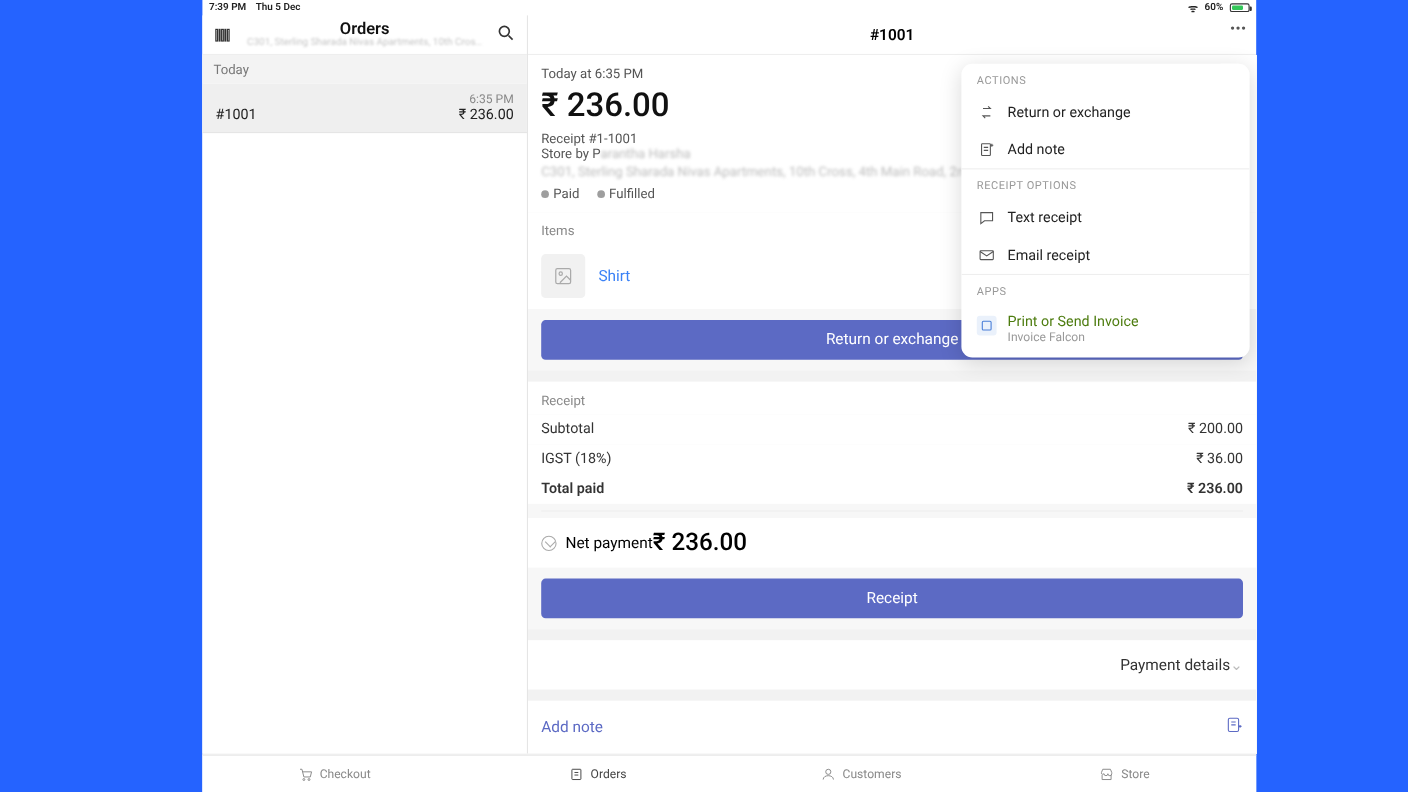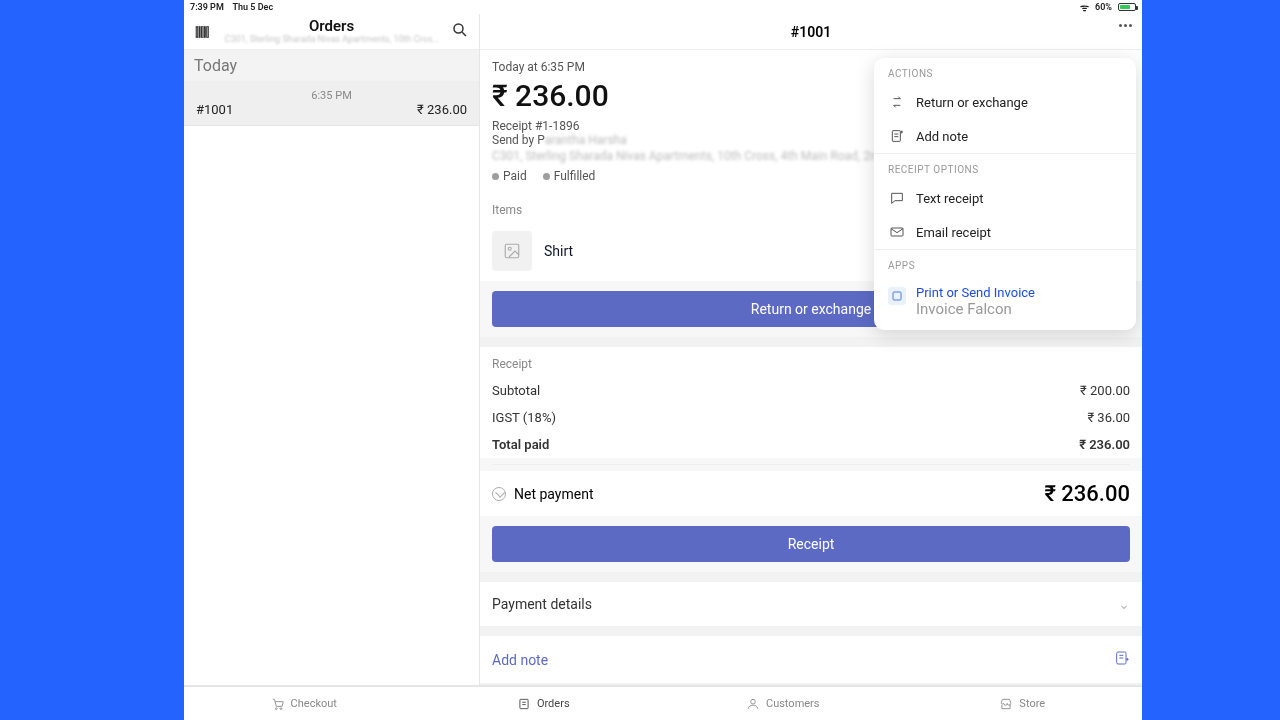--- a/index.html
+++ b/index.html
@@ -74,29 +74,29 @@
   }
   .sidebar-header .title {
     font-size: 15px; font-weight: 600; color:#111;
   }
   .sidebar-header .subtitle {
     font-size: 9px; color:#c6c6c6; filter: blur(1px);
   }
   .search-icon svg { width:18px; height:18px; stroke:#333; }
   .section-label {
     background:#f3f3f3;
-    font-size:16px; color:#777;
+    font-size:12px; color:#777;
     padding: 6px 10px;
   }
   .order-item {
     padding: 8px 12px;
     background:#efefef;
     border-bottom:1px solid #e5e5e5;
   }
-  .order-item .row1 { display:flex; justify-content:center; font-size:11px; color:#888;}
+  .order-item .row1 { display:flex; justify-content:flex-end; font-size:11px; color:#888;}
   .order-item .row2 { display:flex; justify-content:space-between; font-size:13px; color:#222;}
   .main {
     flex:1;
     display:flex;
     flex-direction:column;
     position:relative;
     overflow:hidden;
   }
   .main-header {
     height:36px;
@@ -122,41 +122,41 @@
   .soldby { font-size:12px; color:#555; }
   .addrblur { font-size:12px; color:#bcbcbc; filter: blur(1.5px); margin-top:2px;}
   .statusrow { margin-top:6px; font-size:12px; color:#555; display:flex; gap:16px;}
   .statusrow .dot { display:inline-block; width:7px; height:7px; border-radius:50%; margin-right:4px; vertical-align:middle;}
   .dot.paid { background:#9e9e9e;}
   .dot.fulfilled { background:#9e9e9e;}
   .section-h { font-size:12px; color:#888; padding:10px 12px 4px; background:#fff;}
   .itemrow { display:flex; align-items:center; padding:10px 12px; background:#fff; }
   .thumb { width:40px; height:40px; background:#f1f1f1; border-radius:4px; display:flex; align-items:center; justify-content:center; margin-right:12px;}
   .thumb svg { width:18px; height:18px; stroke:#aaa;}
-  .itemname { font-size:14px; color:#0f172a;}
+  .itemname { font-size:14px; color:#3b82f6;}
   .bigbtn {
     margin:10px 12px;
     background:#5c6ac4;
     color:#fff;
     text-align:center;
     padding:10px 0;
     font-size:14px;
     border-radius:4px;
   }
   .spacer { height:10px; background:#f2f2f2;}
   .payrow { display:flex; justify-content:space-between; padding:6px 12px; font-size:13px; color:#333; background:#fff;}
   .payrow.head { color:#888; font-size:12px; padding-top:10px;}
   .payrow.total { font-weight:600;}
   .divider { height:1px; background:#eee; margin:6px 12px;}
-  .netrow { display:flex; justify-content:space-between; align-items:center; padding:10px 12px; background:#fff;}
+  .netrow { display:flex; align-items:center; padding:10px 12px; background:#fff;}
   .netrow .left { display:flex; align-items:center; gap:8px; font-size:14px;}
   .netrow .circle { width:14px; height:14px; border:1.5px solid #aaa; border-radius:50%; display:flex; align-items:center; justify-content:center;}
   .netrow .circle::after { content:''; width:6px; height:6px; border:1.5px solid #aaa; border-top:0; border-left:0; transform:rotate(45deg) translateY(-1px);}
   .netrow .netprice { font-size:22px; font-weight:500;}
-  .detailsrow { display:flex; justify-content:space-between; align-items:center; padding:14px 12px; background:#fff; font-size:14px; color:#333; border-top:10px solid #f2f2f2;}
+  .detailsrow { display:flex; justify-content:flex-end; align-items:center; padding:14px 12px; background:#fff; font-size:14px; color:#333; border-top:10px solid #f2f2f2;}
   .chev { color:#bbb;}
   .addnoterow { display:flex; justify-content:space-between; align-items:center; padding:14px 12px; background:#fff; font-size:14px; color:#5c6ac4; border-top:10px solid #f2f2f2; border-bottom:10px solid #f2f2f2;}
   .noteicon svg { width:16px; height:16px;}
   
   .popover {
     position:absolute;
     right:6px; top:44px;
     width:262px;
     background:#fff;
     border-radius:10px;
@@ -167,22 +167,22 @@
   .popover .arrow {
     position:absolute; right:12px; top:-6px; width:12px; height:12px; background:#fff; transform:rotate(45deg);
   }
   .pop-sec-label { font-size:10px; color:#999; letter-spacing:0.5px; padding:10px 14px 6px;}
   .pop-item { display:flex; align-items:center; gap:10px; padding:8px 14px; font-size:13px; color:#222;}
   .pop-item .ico { width:18px; height:18px; display:flex; align-items:center; justify-content:center;}
   .pop-item .ico svg { width:16px; height:16px;}
   .pop-divider { height:1px; background:#eee;}
   .pop-app { display:flex; align-items:flex-start; gap:10px; padding:8px 14px 12px;}
   .pop-app .badge { width:18px; height:18px; background:#eaf1fb; border-radius:3px; display:flex; align-items:center; justify-content:center; margin-top:2px;}
-  .pop-app .texts .t1 { font-size:13px; color:#1d4ed8;}
-  .pop-app .texts .t2 { font-size:15px; color:#999;}
+  .pop-app .texts .t1 { font-size:13px; color:#4d7c0f;}
+  .pop-app .texts .t2 { font-size:11px; color:#999;}
   
   .tabbar {
     height:34px;
     border-top:1px solid #e5e5e5;
     display:flex;
     background:#fff;
   }
   .tab {
     flex:1;
     display:flex;
@@ -258,22 +258,22 @@
             <span></span>
               <span></span>
               <span></span>
           </div>
         </div>
 
         <div class="scroll">
           <div class="card topinfo pad">
             <div class="time">Today at 6:35 PM</div>
             <div class="bigprice">₹ 236.00</div>
-            <div class="receiptline">Receipt #1-1896</div>
-            <div class="soldby"><span>Send by P</span><span style="filter:blur(1.5px);color:#bcbcbc;">arantha Harsha</span></div>
+            <div class="receiptline">Receipt #1-1001</div>
+            <div class="soldby"><span>Store by P</span><span style="filter:blur(1.5px);color:#bcbcbc;">arantha Harsha</span></div>
             <div class="addrblur">C301, Sterling Sharada Nivas Apartments, 10th Cross, 4th Main Road, 2nd Pha…</div>
             <div class="statusrow">
               <span><span class="dot paid"></span><span>Paid</span></span>
               <span><span class="dot fulfilled"></span><span>Fulfilled</span></span>
             </div>
           </div>
 
           <div class="section-h">Items</div>
           <div class="itemrow">
             <div class="thumb">

